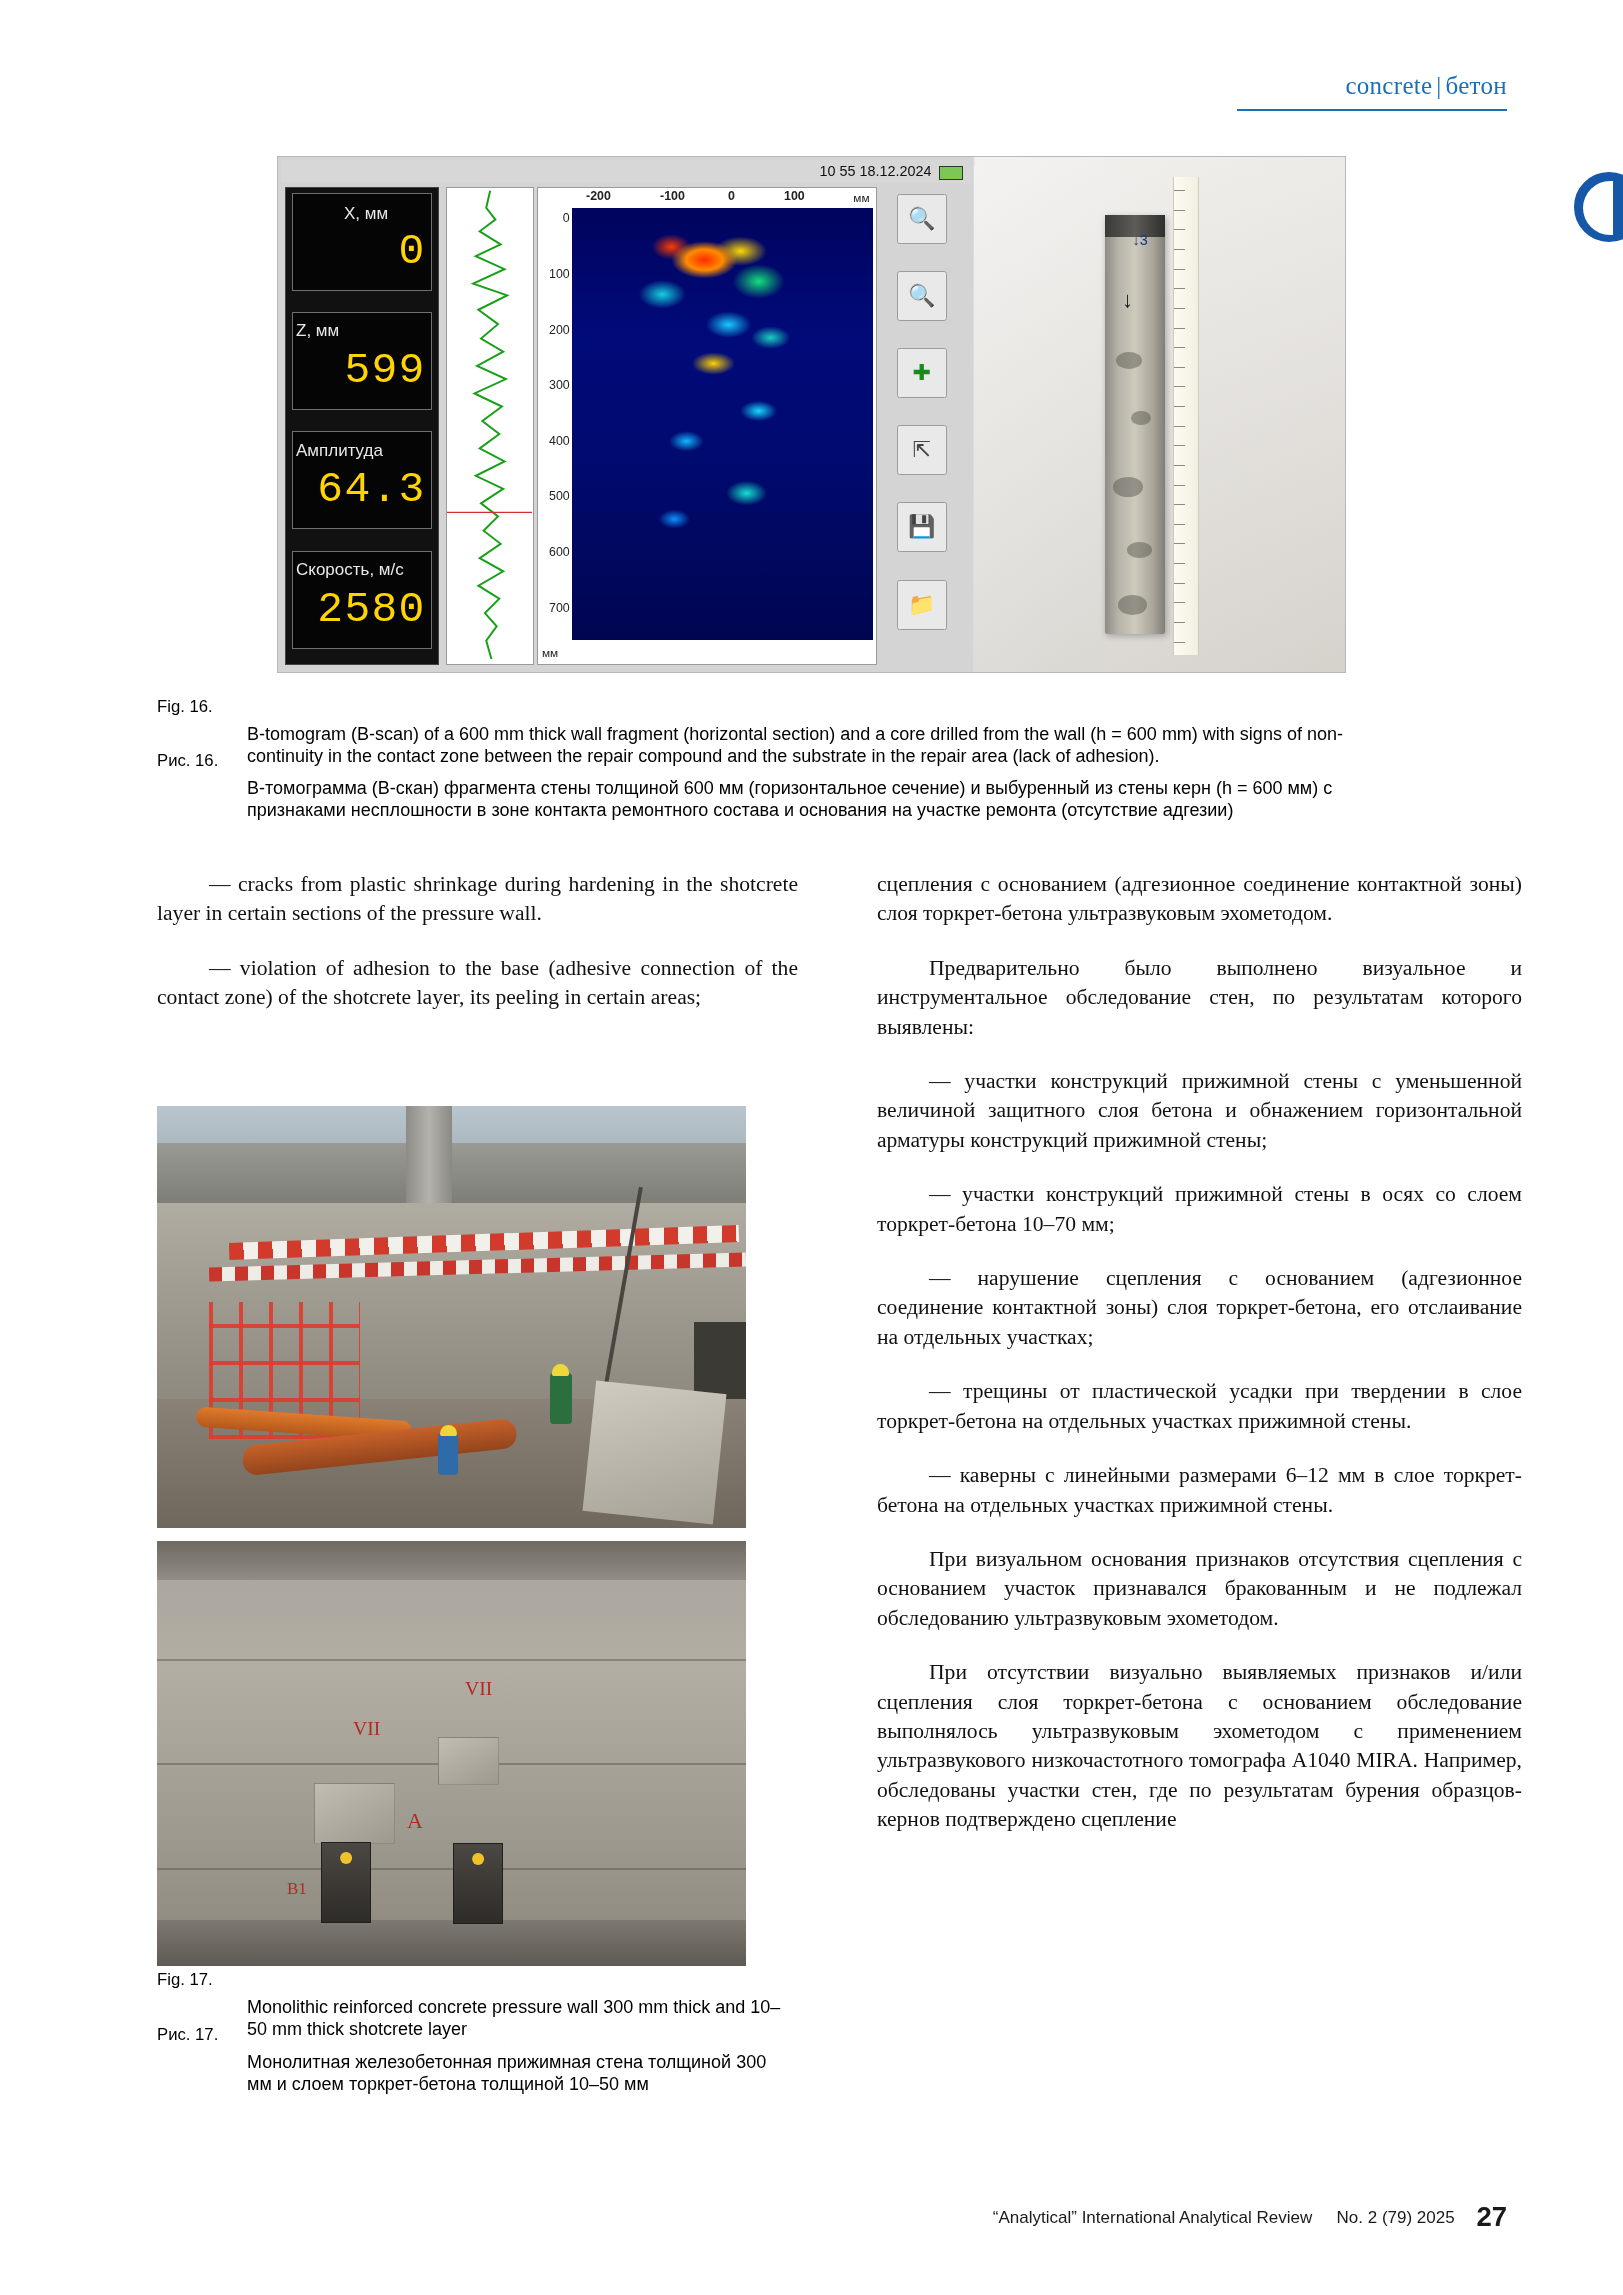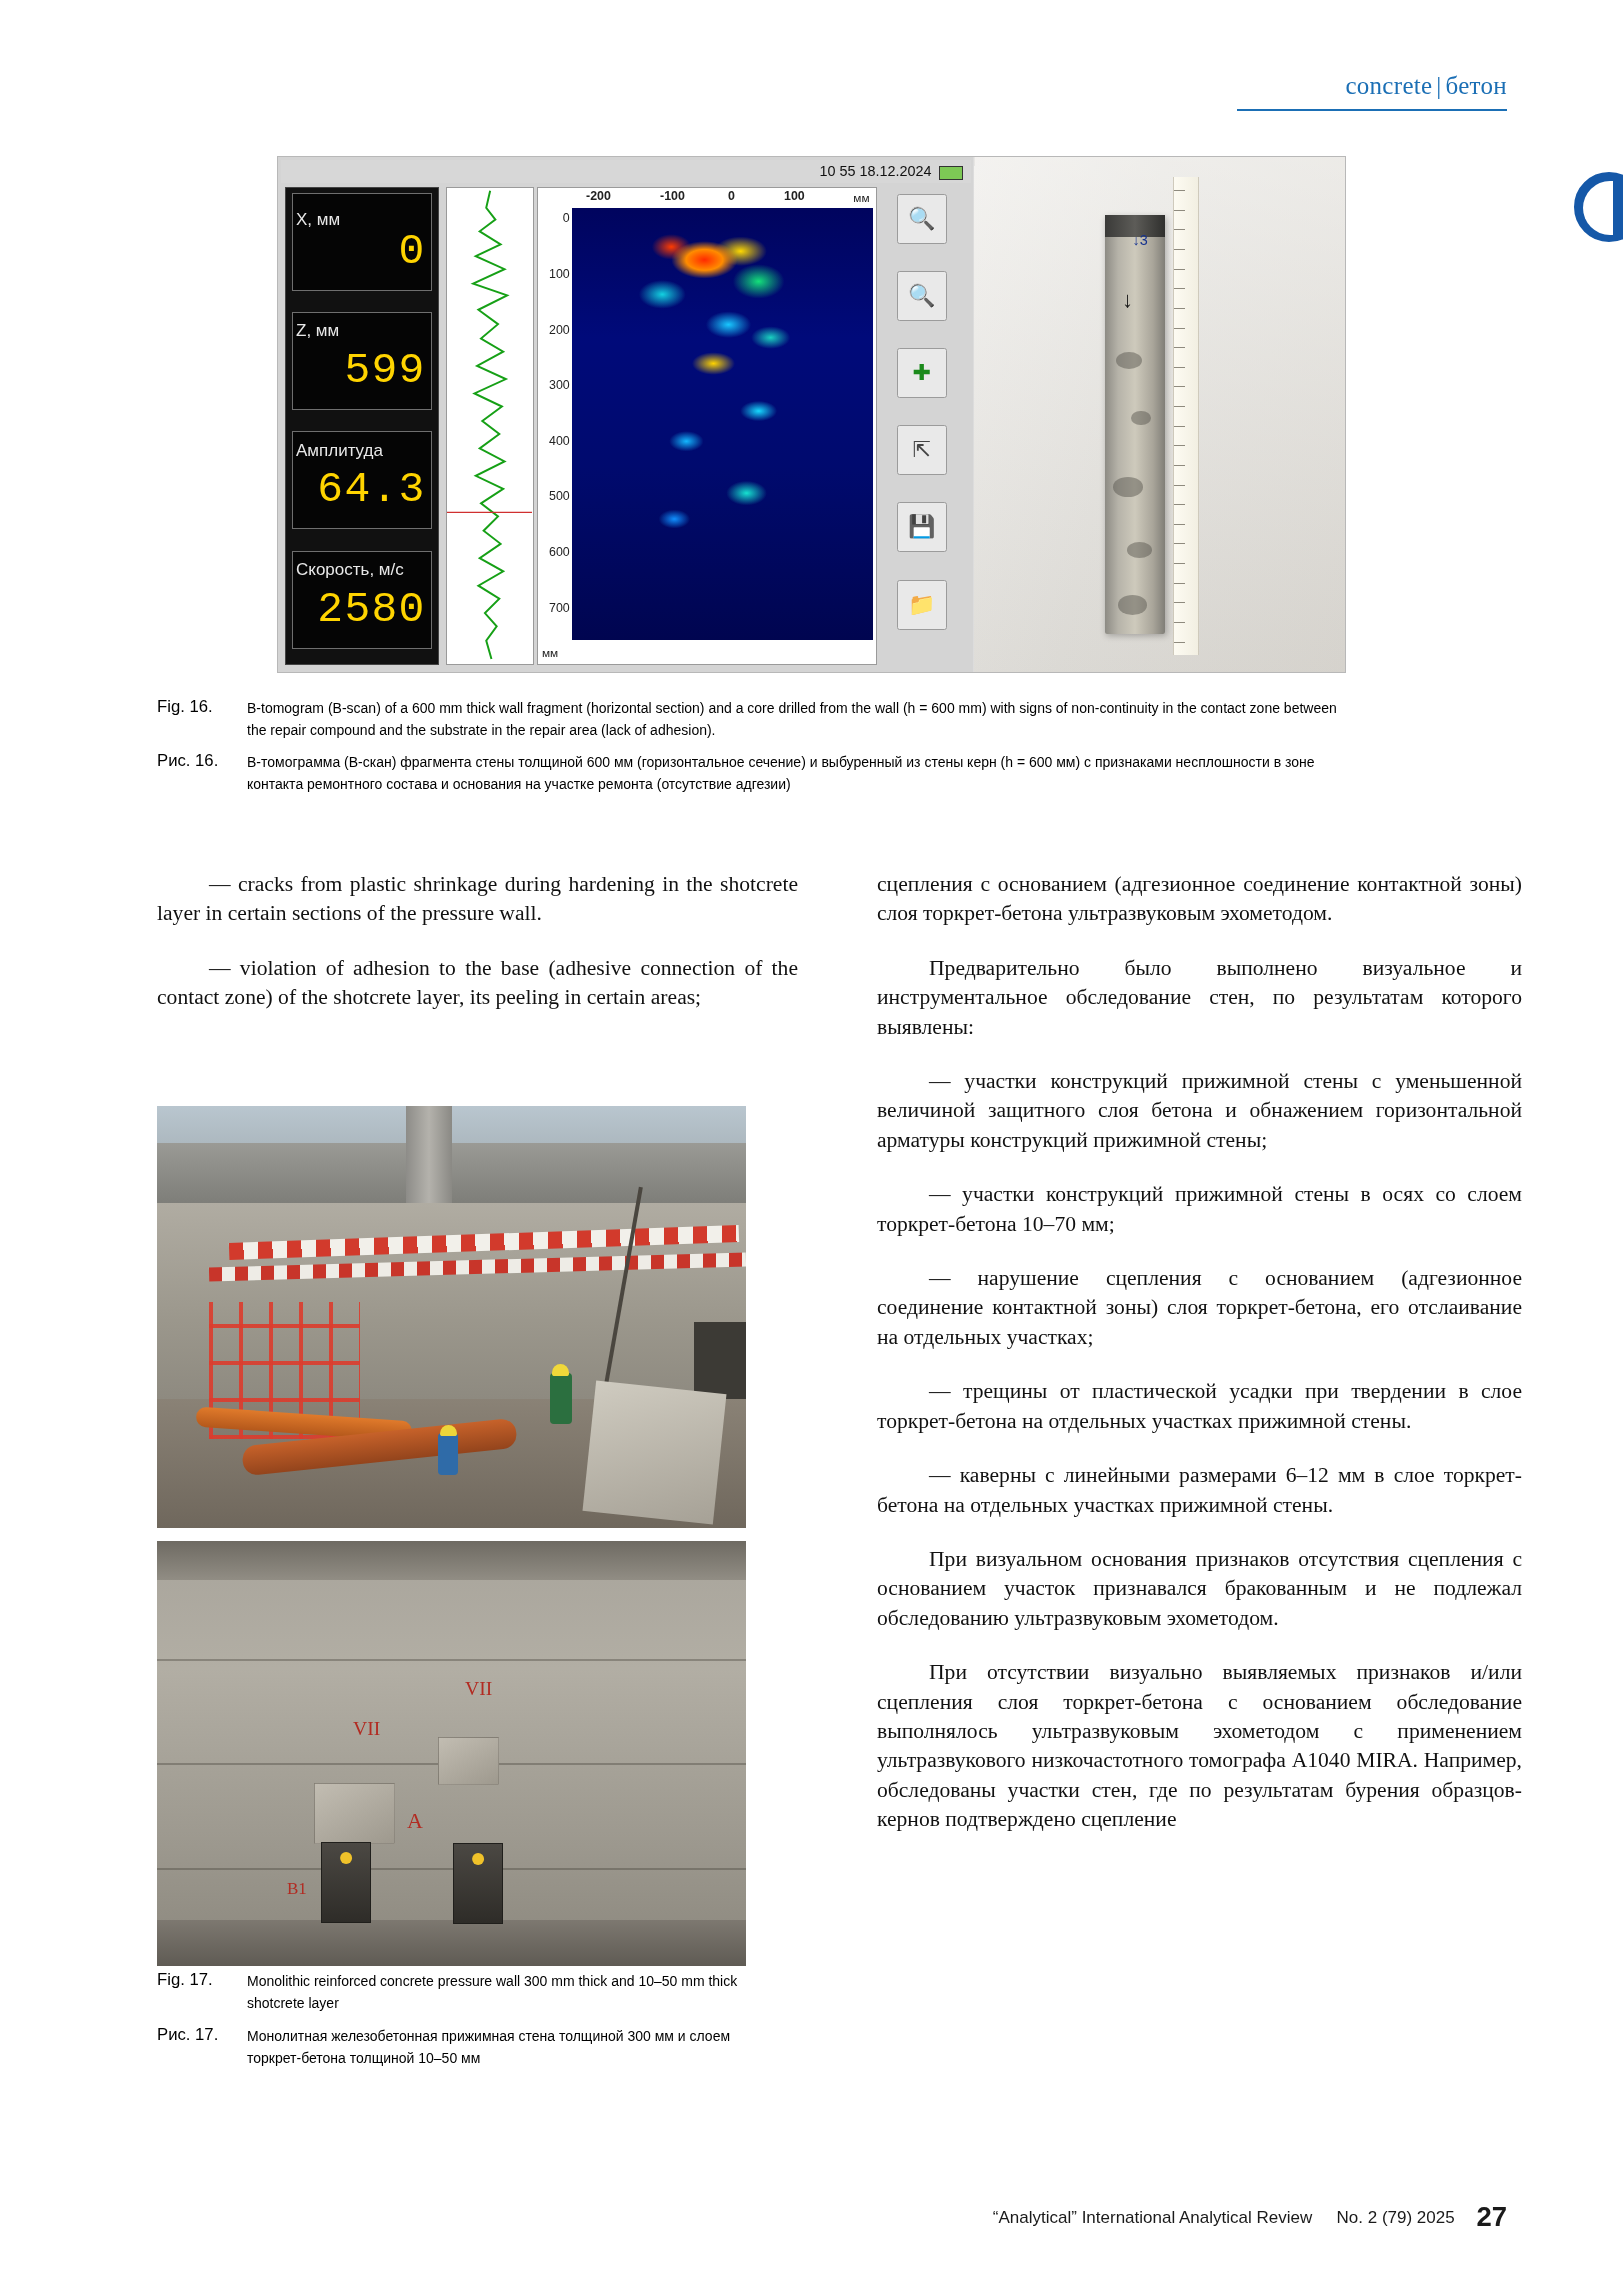--- a/index.html
+++ b/index.html
@@ -176,21 +176,21 @@
     box-shadow:1.3px 2px 6.5px rgba(0,0,0,0.25);
   }
   .core-top{
     position:absolute; left:0; top:0; width:100%; height:22px;
     background:linear-gradient(90deg,#3a3a38,#5d5c58,#2f2f2d);
   }
   .core-spot{ position:absolute; background:rgba(80,78,70,0.45); border-radius:50%; }
   .core-arrow{ position:absolute; left:17px; top:72px; font-size:22px; color:#1a1a1a; }
   .core-mark{ position:absolute; left:27.5px; top:17px; font-size:14.4px; color:#16338f; }
   .cap-num { position:absolute; font-size:16.7px; }
-  .cap-text { position:absolute; font-size:14px; line-height:22px; }
+  .cap-text { position:absolute; font-size:18px; line-height:22px;margin-top:26px; }
 
   
   .col-left { position:absolute; left:157px; top:870px; width:641px; }
   .col-right { position:absolute; left:877px; top:870px; width:645px; }
   .para {
     font-family:"Liberation Serif", serif;
     font-size:21.6px;
     line-height:29.4px;
     text-align:justify;
     color:#111;
@@ -294,21 +294,21 @@
         <div class="scan-time">10 55 18.12.2024</div>
         <div class="scan-batt"></div>
       </div>
 
       <div class="readouts">
         <div class="ro-box" style="top:5.2px;"></div>
         <div class="ro-box" style="top:124px;"></div>
         <div class="ro-box" style="top:243px;"></div>
         <div class="ro-box" style="top:363px;"></div>
 
-        <div class="ro-label" style="top:22px;">X, мм</div>
+        <div class="ro-label" style="top:16px;margin-left:48px;">X, мм</div>
         <div class="ro-value" style="top:39px;">0</div>
 
         <div class="ro-label" style="top:133px;">Z, мм</div>
         <div class="ro-value" style="top:158px;">599</div>
 
         <div class="ro-label" style="top:253px;">Амплитуда</div>
         <div class="ro-value" style="top:277px;">64.3</div>
 
         <div class="ro-label" style="top:372px;">Скорость, м/с</div>
         <div class="ro-value" style="top:397px;">2580</div>

